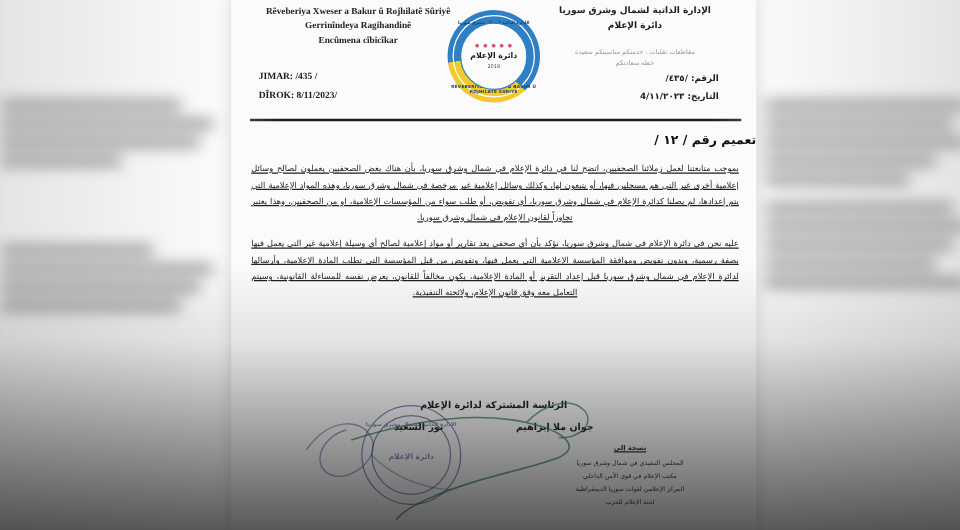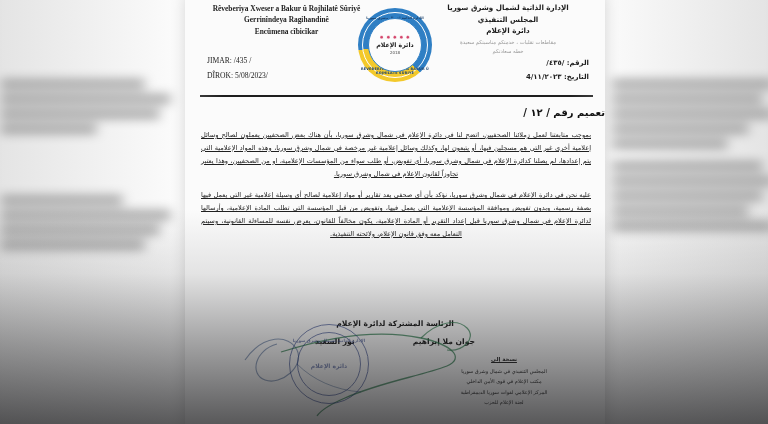--- a/index.html
+++ b/index.html
@@ -57,24 +57,24 @@
   }
   .hdr-ar-faint{
     position:absolute;right:12px;top:44px;width:170px;
     direction:rtl;text-align:center;
     font-size:5.3px;line-height:1.7;color:#9a9a9a;
     font-family:"DejaVu Sans",sans-serif;
   }
   .ref-ku{
     position:absolute;left:22px;top:60px;
     font-family:"Liberation Serif","DejaVu Serif",serif;
-    font-weight:normal;font-size:7.6px;line-height:1.95;color:#1c1c1c;
+    font-weight:bold;font-size:7.6px;line-height:1.95;color:#1c1c1c;
   }
   .ref-ar{
-    position:absolute;right:16px;top:62px;
+    position:absolute;right:30px;top:62px;
     direction:rtl;text-align:right;
     font-family:"DejaVu Sans",sans-serif;
     font-weight:bold;font-size:7px;line-height:2;color:#1c1c1c;
   }
 
   
   .emblem{
     position:absolute;left:50%;top:14px;transform:translateX(-50%);
     width:74px;height:74px;border-radius:50%;
     background:
@@ -237,21 +237,20 @@
       <div class="hdr">
 
         <div class="hdr-ku">
           <div>Rêveberiya Xweser a Bakur û Rojhilatê Sûriyê</div>
           <div>Gerrinîndeya Ragihandinê</div>
           <div>Encûmena cîbicîkar</div>
         </div>
 
         <div class="hdr-ar">
           <div>الإدارة الذاتية لشمال وشرق سوريا</div>
-          <div>المجلس التنفيذي</div>
           <div>دائرة الإعلام</div>
         </div>
 
         <div class="hdr-ar-faint">
           <div>مقاطعات تقلبات ، خدمتكم مناسبتكم سعيدة</div>
           <div>خطه سعادتكم</div>
         </div>
 
         <div class="emblem">
           <div class="emblem-arc t">الإدارة الذاتية لشمال وشرق سوريا</div>
@@ -259,21 +258,21 @@
           <div class="emblem-in">
             <div class="emblem-stars">✹ ✹ ✹ ✹ ✹</div>
             <div class="emblem-txt">دائرة
 الإعلام</div>
             <div class="emblem-year">2018</div>
           </div>
         </div>
 
         <div class="ref-ku">
           <div>JIMAR: /435 /</div>
-          <div>DÎROK: 5/08/2023/</div>
+          <div>DÎROK: 8/11/2023/</div>
         </div>
 
         <div class="ref-ar">
           <div>الرقم: /٤٣٥/</div>
           <div>التاريخ: 4/١١/٢٠٢٣</div>
         </div>
 
       </div>
 
       <div class="rule"></div>

